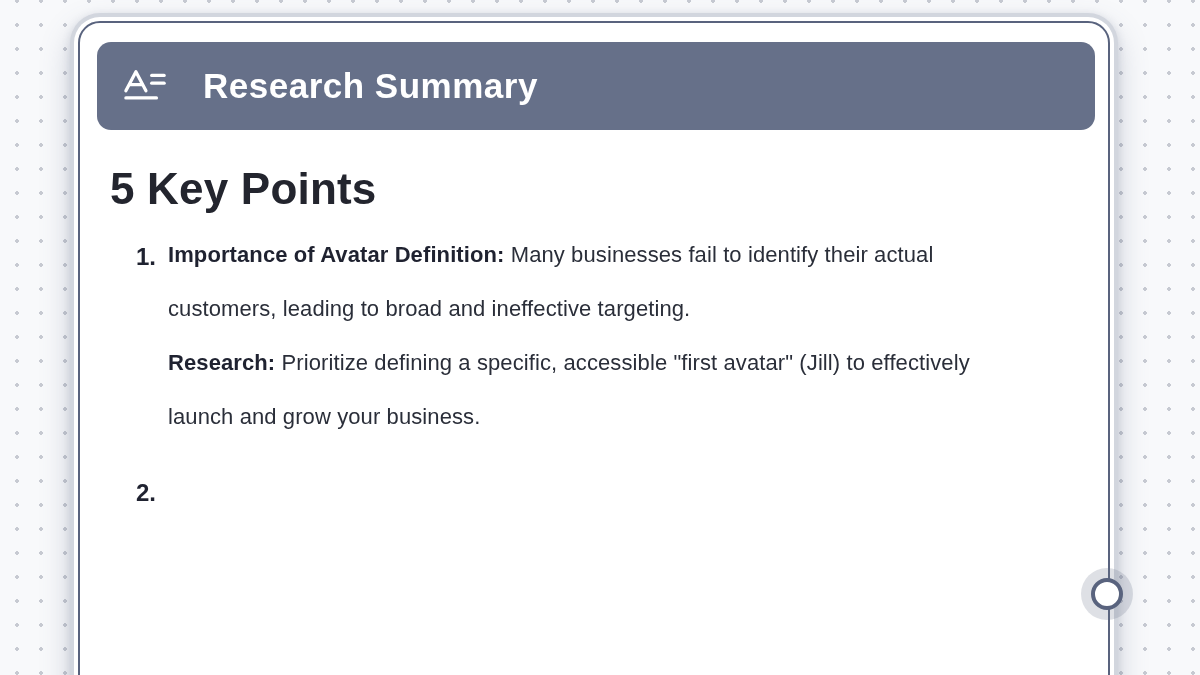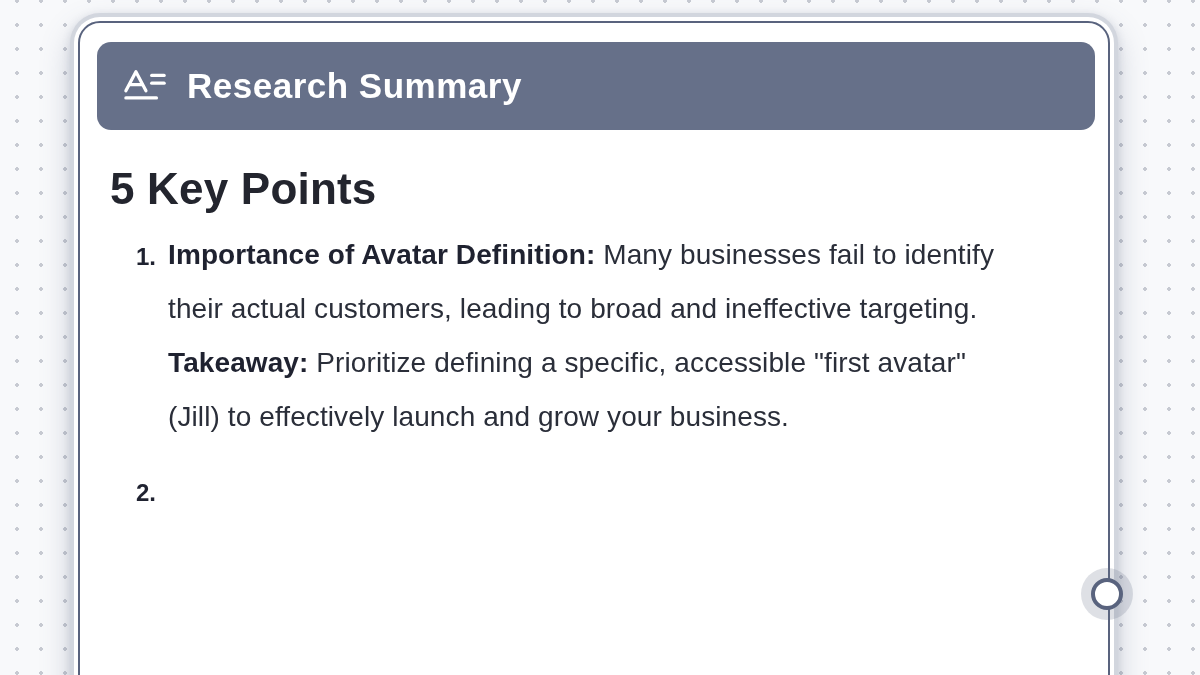--- a/index.html
+++ b/index.html
@@ -21,42 +21,42 @@
   }
   .card{
     position:absolute;left:8px;top:8px;right:8px;bottom:8px;
     background:#ffffff;border:2px solid #59637e;border-radius:22px;
     box-shadow:0 0 0 4px #ffffff;
     overflow:hidden;
   }
 
   .node-header{
     margin:19px 13px 0 17px;height:88px;border-radius:14px;
-    background:#667089;display:flex;align-items:center;gap:20px;
+    background:#667089;display:flex;align-items:center;gap:36px;
     padding-left:26px;box-sizing:border-box;
   }
   .node-header .icon{display:flex;align-items:center;}
   .node-title{
     color:#ffffff;font-size:35px;font-weight:600;letter-spacing:.5px;
   }
 
   .key-heading{
     margin:36px 16px 0 30px;font-size:44px;line-height:46px;font-weight:700;
     color:#23252e;letter-spacing:.2px;
   }
 
   .points{margin:16px 0 0 50px;}
   .point{display:flex;margin-bottom:20px;}
   .point-num{
     flex:0 0 26px;text-align:right;margin-right:12px;
     font-size:24px;font-weight:700;color:#1f2230;
     line-height:54px;padding-top:2px;
   }
   .point-text{
-    width:846px;font-size:28px;line-height:54px;color:#2a2e39;
+    width:846px;font-size:22px;line-height:54px;color:#2a2e39;
     letter-spacing:.1px;
   }
   .b{font-weight:700;color:#1f2230;}
 
   .handle{
     position:absolute;left:1091px;top:578px;width:32px;height:32px;
     border-radius:50%;background:#ffffff;border:4px solid #59637e;
     box-sizing:border-box;
     box-shadow:0 0 0 10px rgba(103,112,137,.22);
     z-index:5;
@@ -82,21 +82,21 @@
         </span>
         <span class="node-title">Research Summary</span>
       </div>
 
       <div class="key-heading">5 Key Points</div>
 
       <div class="points">
 
         <div class="point">
           <div class="point-num">1.</div>
-          <div class="point-text"><span class="b">Importance of Avatar Definition:</span><span> Many businesses fail to identify their actual customers, leading to broad and ineffective targeting.</span><br><span class="b">Takeaway:</span><span> Prioritize defining a specific, accessible "first avatar" (Jill) to effectively launch and grow your business.</span></div>
+          <div class="point-text"><span class="b">Importance of Avatar Definition:</span><span> Many businesses fail to identify their actual customers, leading to broad and ineffective targeting.</span><br><span class="b">Research:</span><span> Prioritize defining a specific, accessible "first avatar" (Jill) to effectively launch and grow your business.</span></div>
         </div>
 
         <div class="point">
           <div class="point-num">2.</div>
         </div>
 
       </div>
 
     </div>
   </div>

